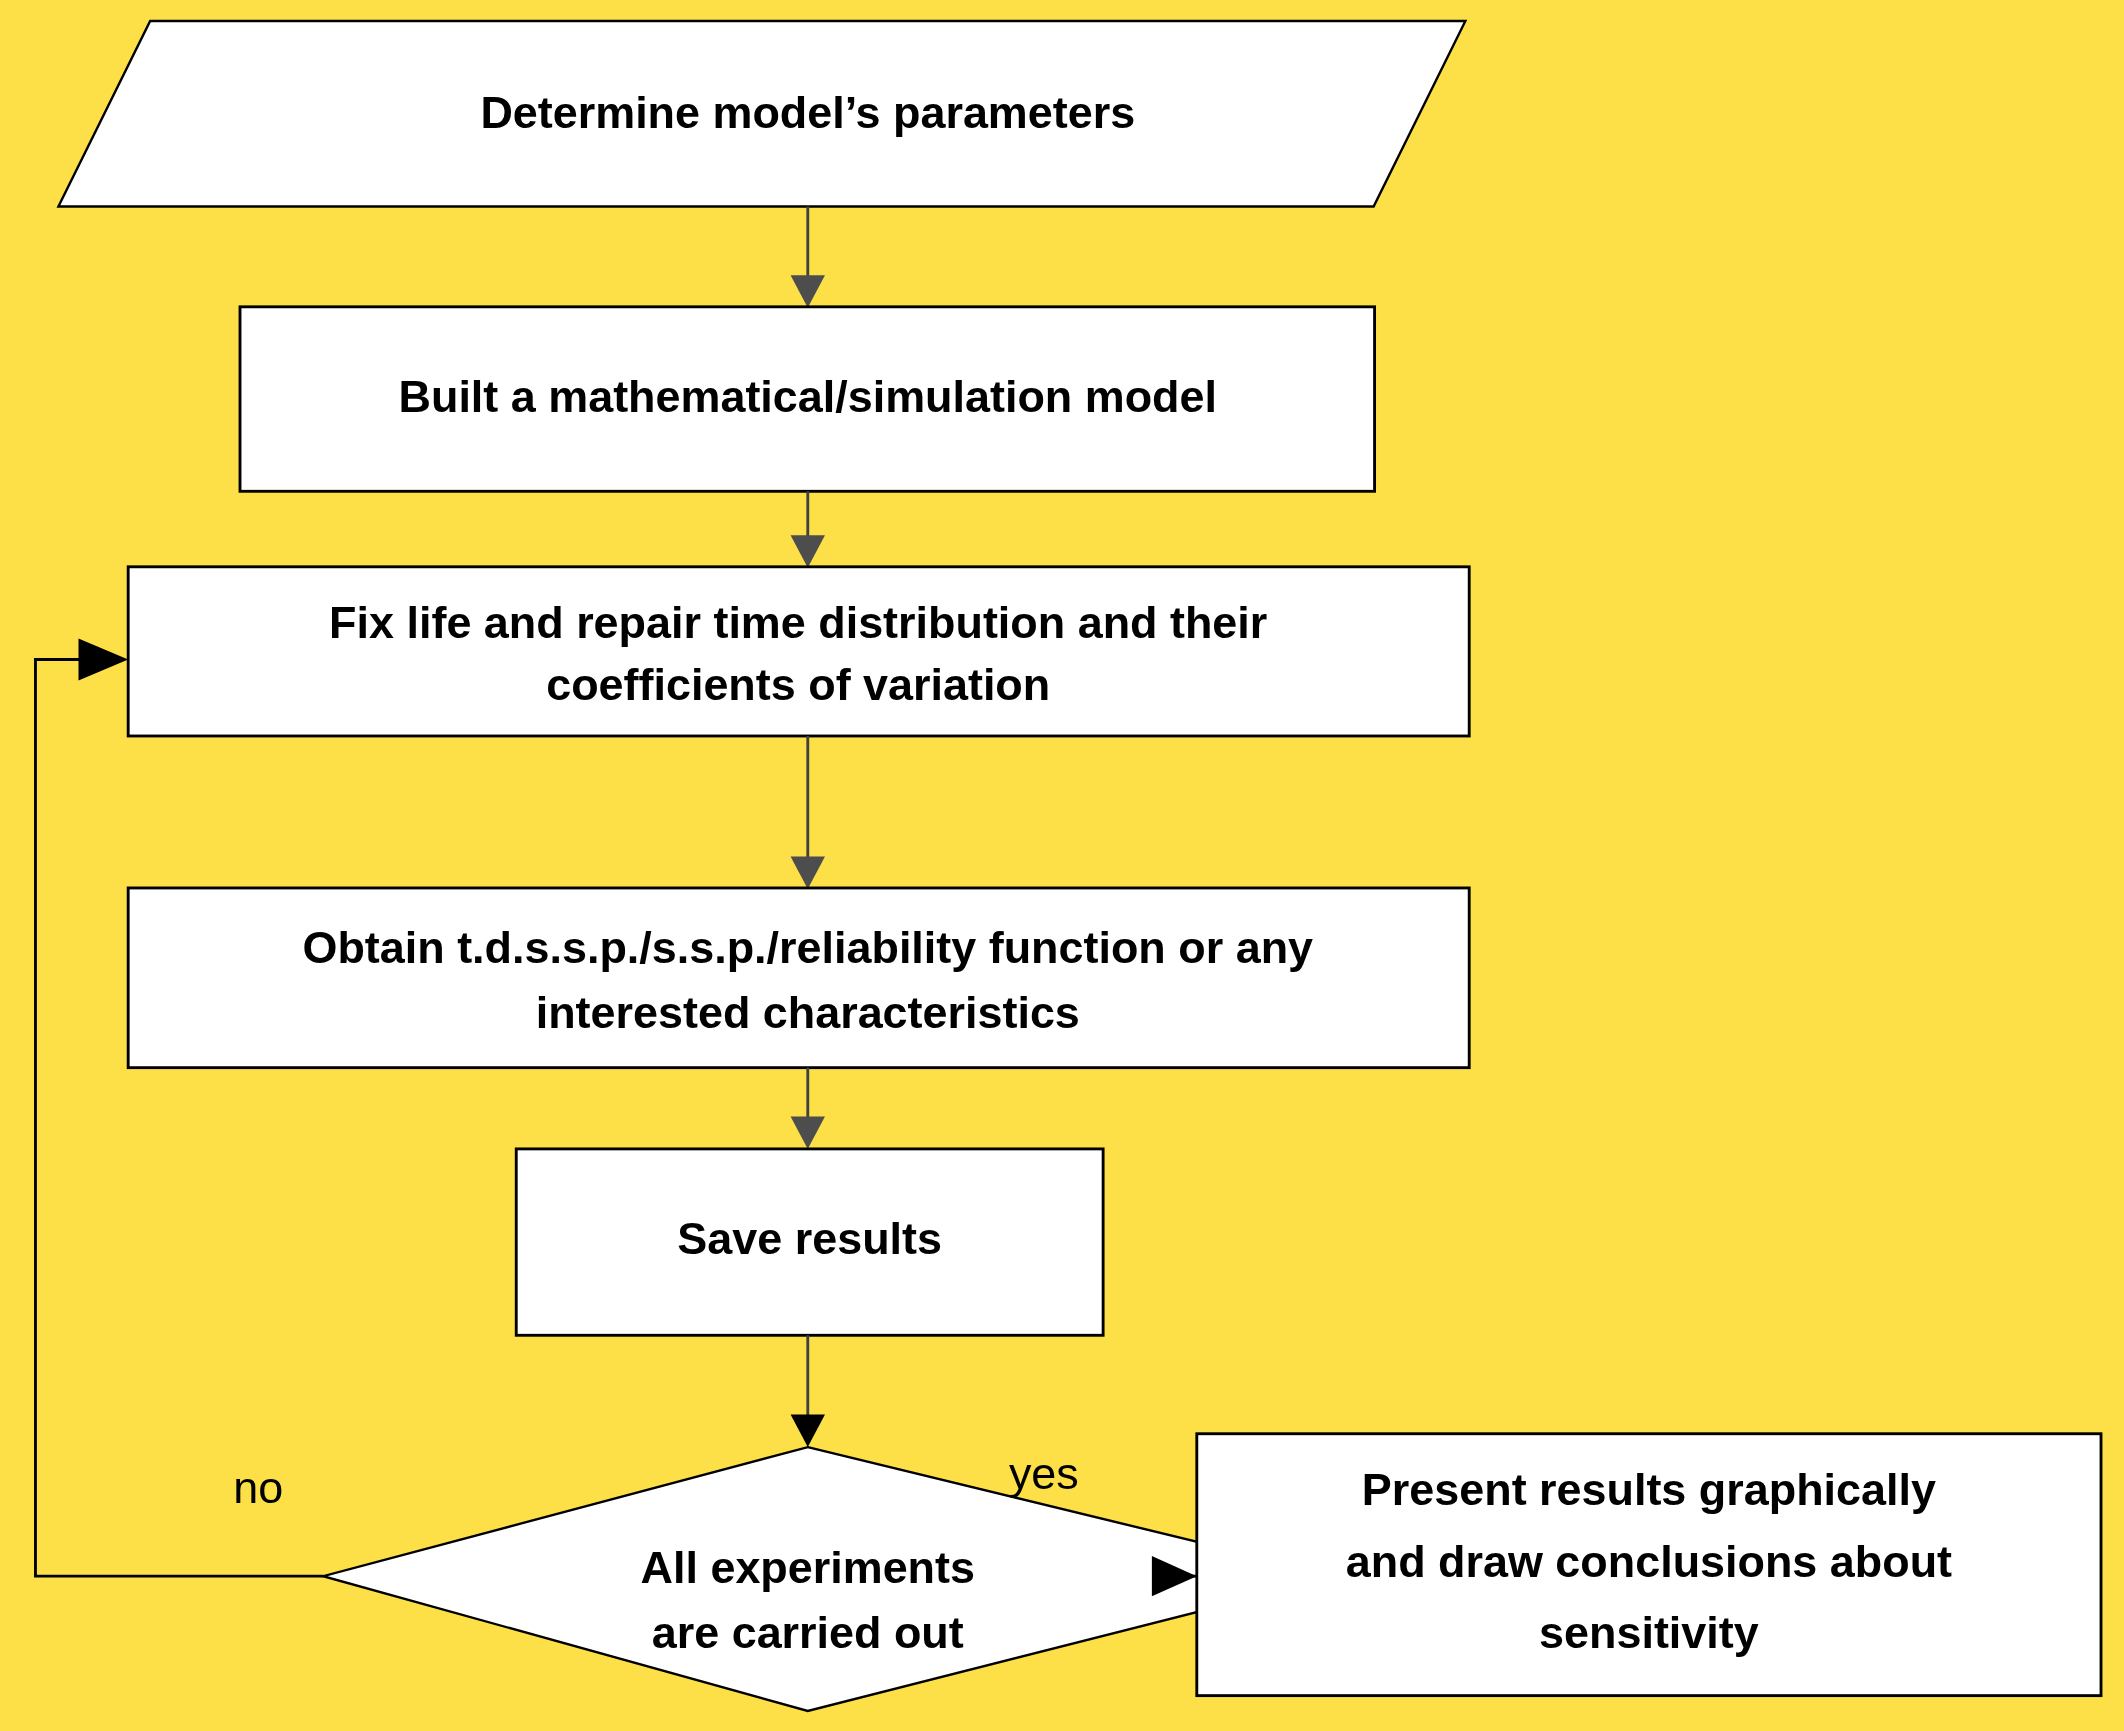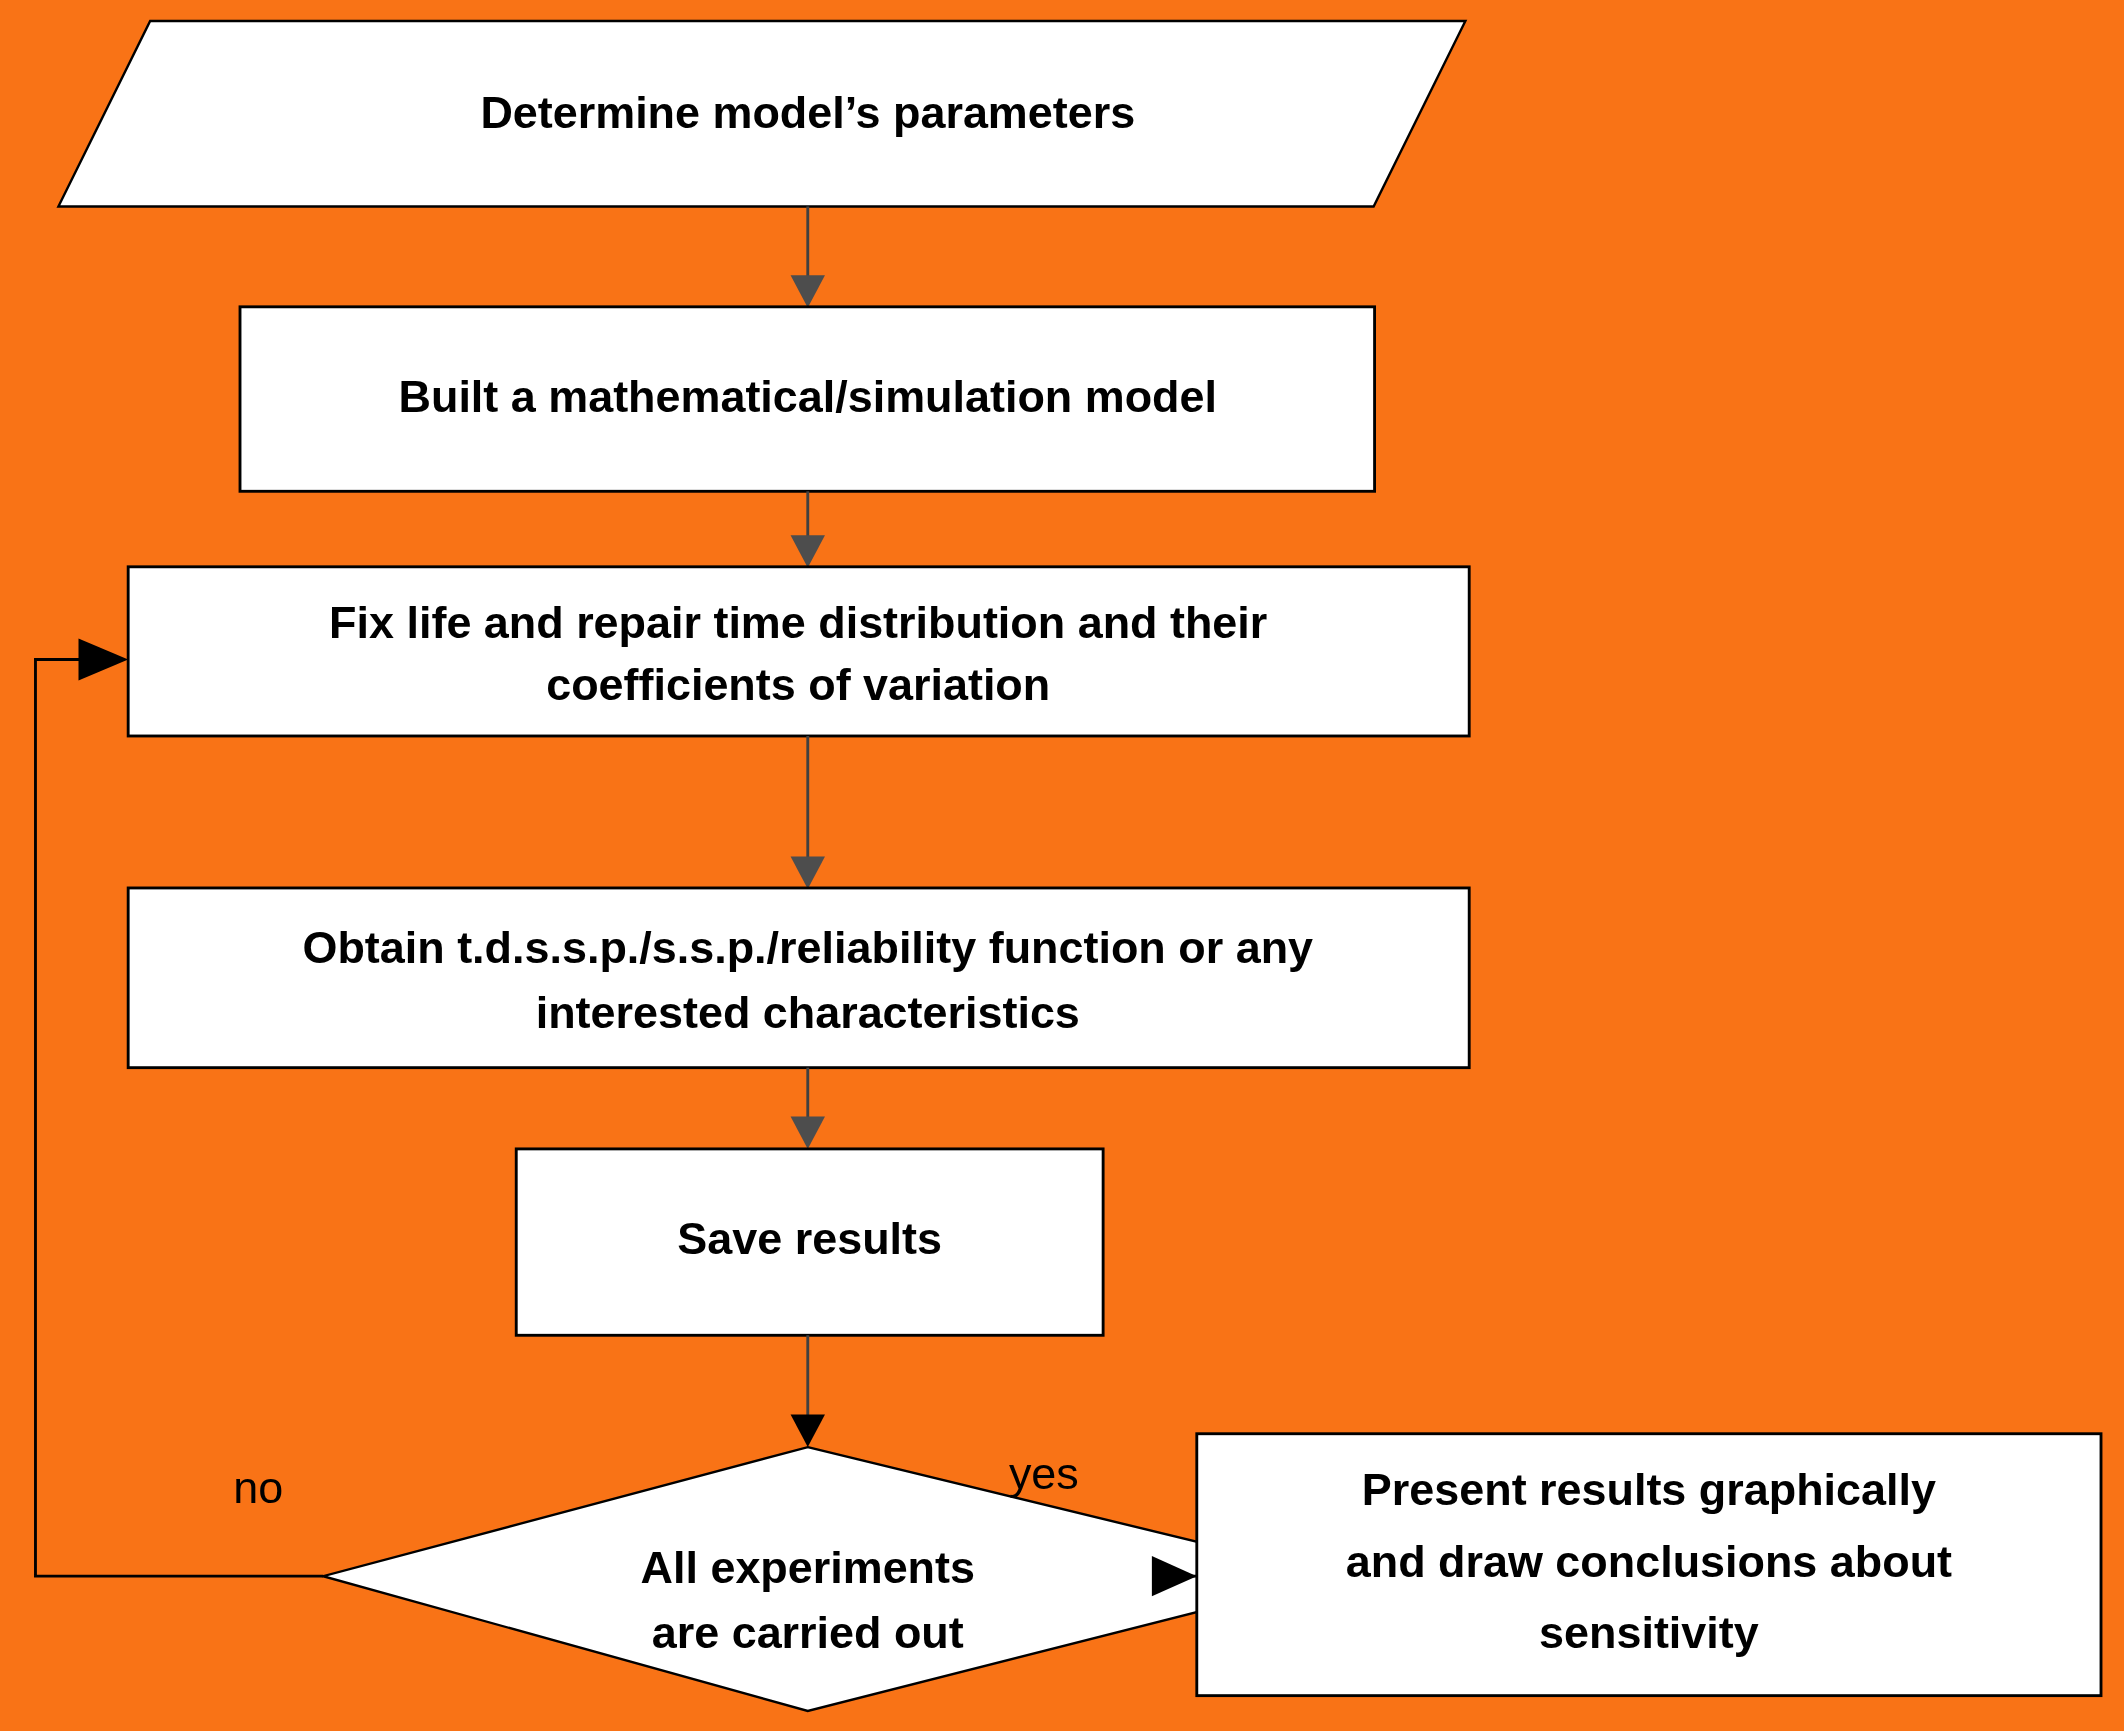--- a/index.html
+++ b/index.html
@@ -10,21 +10,21 @@
   body {
     width: 2125px;
     height: 1731px;
     overflow: hidden;
     font-family: "Liberation Sans", sans-serif;
   }
   #flow-root {
     position: relative;
     width: 2125px;
     height: 1731px;
-    background: #f97316;
+    background: #fde047;
   }
   svg#flow-svg {
     position: absolute;
     top: 0;
     left: 0;
     width: 2125px;
     height: 1731px;
     display: block;
   }
   .shape-outline {

